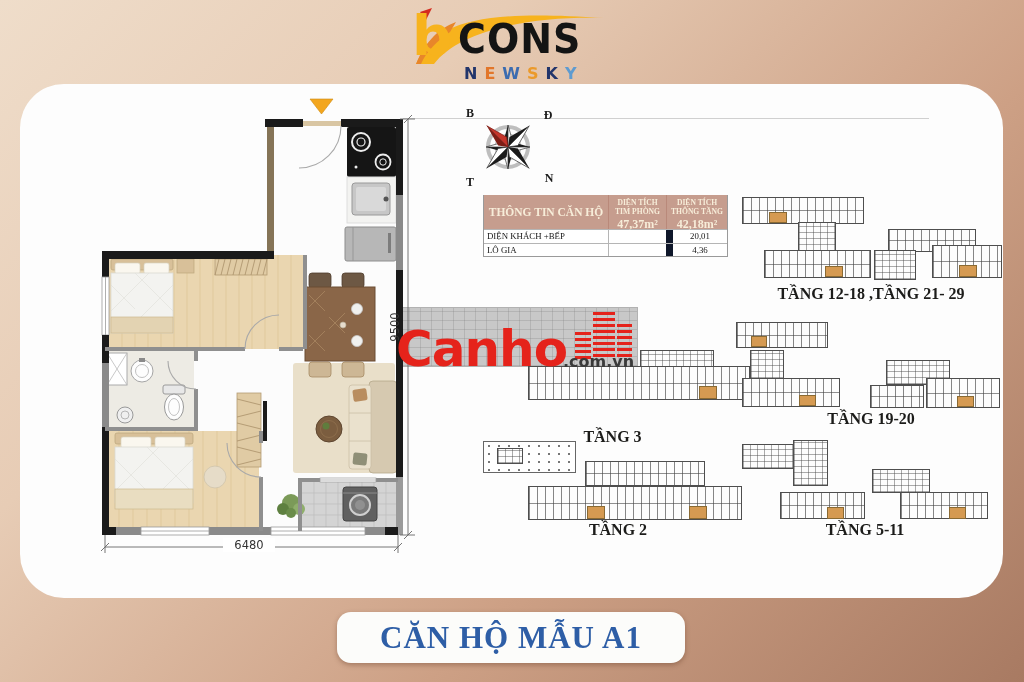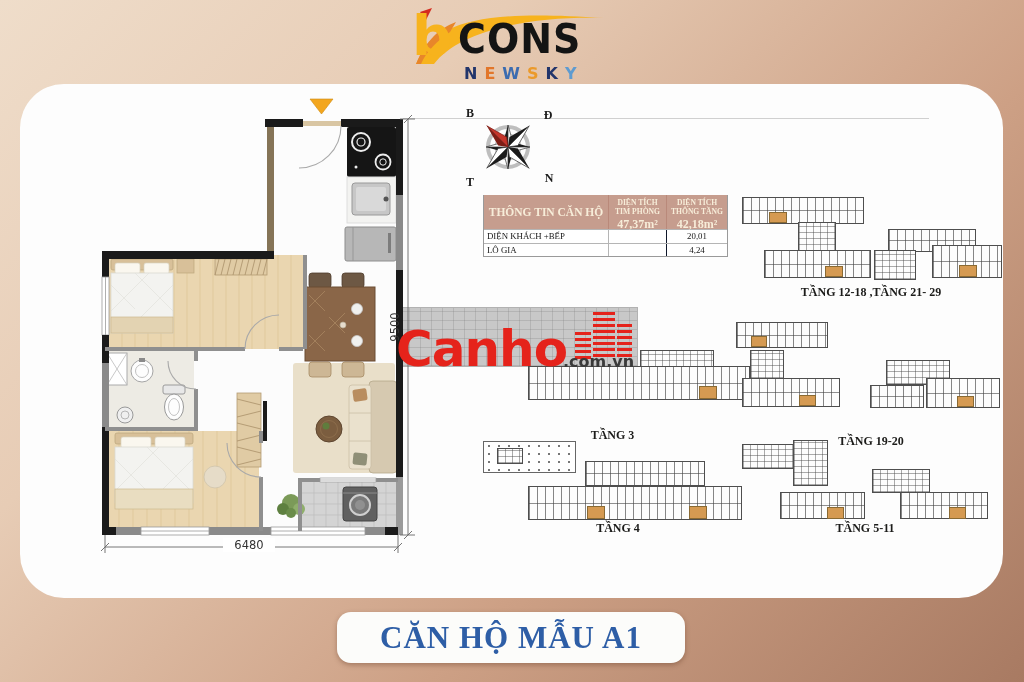--- a/index.html
+++ b/index.html
@@ -24,30 +24,30 @@
   
   .itab{left:483px;top:195px;width:243px;font-family:"Liberation Serif",serif;border:1px solid #9a9a9a;border-top:none;background:#fff;}
   .itab-head{display:flex;height:34px;background:#c69d8e;color:#f7edd9;text-align:center;font-weight:bold;}
   .ith1{width:124px;font-size:11.5px;line-height:34px;}
   .ith2{width:58px;border-left:1px solid #b9897a;font-size:7.6px;line-height:1.25;padding-top:3px;box-sizing:border-box;}
   .ith3{width:61px;border-left:1px solid #b9897a;font-size:7.6px;line-height:1.25;padding-top:3px;box-sizing:border-box;}
   .ith-val{font-size:12px;}
   .irow{display:flex;height:12.6px;border-top:1px solid #b5b5b5;font-size:8.8px;color:#151515;}
   .irl{width:124px;padding-left:3px;line-height:12.6px;box-sizing:border-box;white-space:nowrap;}
   .irm{width:58px;border-left:1px solid #b5b5b5;box-sizing:border-box;}
-  .irv{width:61px;border-left:1px solid #0f172a;text-align:center;line-height:12.6px;box-sizing:border-box;}
+  .irv{width:61px;border-left:7px solid #0f172a;text-align:center;line-height:12.6px;box-sizing:border-box;}
   
   .bar{position:absolute;box-sizing:border-box;border:1px solid #4e4e4e;background-color:#fdfdfd;
     background-image:repeating-linear-gradient(90deg,rgba(70,70,70,.65) 0 1px,transparent 1px 8px);}
   .bar::before{content:"";position:absolute;left:0;right:0;top:calc(50% - .5px);border-top:1px solid rgba(70,70,70,.6);}
   .blk{position:absolute;box-sizing:border-box;border:1px solid #4e4e4e;background-color:#fdfdfd;
     background-image:repeating-linear-gradient(0deg,rgba(70,70,70,.45) 0 1px,transparent 1px 6px),
                      repeating-linear-gradient(90deg,rgba(70,70,70,.45) 0 1px,transparent 1px 7px);}
   .unit{position:absolute;background:#d59a52;border:1px solid #8a6a33;box-sizing:border-box;}
-  .dlabel{position:absolute;font-family:"Liberation Serif",serif;font-weight:bold;font-size:12px;color:#1c1c1a;text-align:center;}
+  .dlabel{position:absolute;font-family:"Liberation Serif",serif;font-weight:bold;font-size:16px;color:#1c1c1a;text-align:center;}
   .podium{position:absolute;background:#c8c8c8;border:1px solid #b2b2b2;box-sizing:border-box;
     background-image:repeating-linear-gradient(0deg,rgba(120,120,120,.25) 0 1px,transparent 1px 9px),
                      repeating-linear-gradient(90deg,rgba(120,120,120,.25) 0 1px,transparent 1px 11px);}
   .podium-dots{position:absolute;background:#fff;border:1px solid #666;box-sizing:border-box;
     background-image:radial-gradient(circle,#777 1px,transparent 1.3px);background-size:10px 8px;}
   
   .wm-name{left:396px;top:324px;font-family:"DejaVu Sans",sans-serif;font-weight:bold;font-size:50px;line-height:50px;color:#e5231b;letter-spacing:-1px;}
   .wm-domain{left:563px;top:352px;font-family:"DejaVu Sans",sans-serif;font-weight:bold;font-size:16px;color:#3a3a3a;}
   .wm-t{position:absolute;background-image:repeating-linear-gradient(180deg,#e5231b 0 3px,transparent 3px 6px);}
   .faint-line{left:403px;top:118px;width:526px;height:0;border-top:1px solid #c4c4c4;opacity:.8;}
@@ -138,21 +138,21 @@
     </div>
   </div>
   <div class="irow">
     <div class="irl">DIỆN KHÁCH +BẾP</div>
     <div class="irm"></div>
     <div class="irv">20,01</div>
   </div>
   <div class="irow">
     <div class="irl">LÔ GIA</div>
     <div class="irm"></div>
-    <div class="irv">4,24</div>
+    <div class="irv">4,36</div>
   </div>
 </div>
 
 <div class="bar" style="left:742px;top:197px;width:122px;height:27px;">
     <div class="unit" style="left:26px;top:14px;width:18px;height:11px;"></div>
   </div>
 <div class="blk" style="left:798px;top:222px;width:38px;height:30px;"></div>
 <div class="bar" style="left:764px;top:250px;width:107px;height:28px;">
     <div class="unit" style="left:60px;top:15px;width:18px;height:11px;"></div>
   </div>
@@ -174,30 +174,30 @@
   </div>
 <div class="blk" style="left:750px;top:350px;width:34px;height:29px;"></div>
 <div class="bar" style="left:742px;top:378px;width:98px;height:29px;">
     <div class="unit" style="left:56px;top:16px;width:17px;height:11px;"></div>
   </div>
 <div class="blk" style="left:886px;top:360px;width:64px;height:25px;"></div>
 <div class="bar" style="left:870px;top:385px;width:54px;height:23px;"></div>
 <div class="bar" style="left:926px;top:378px;width:74px;height:30px;">
     <div class="unit" style="left:30px;top:17px;width:17px;height:11px;"></div>
   </div>
-<div class="dlabel" style="left:792px;top:410px;width:158px;margin-top:24px;">TẦNG 19-20</div>
+<div class="dlabel" style="left:792px;top:410px;width:158px;">TẦNG 19-20</div>
 
 <div class="podium-dots" style="left:483px;top:441px;width:93px;height:32px;"></div>
 <div class="blk" style="left:497px;top:448px;width:26px;height:16px;"></div>
 <div class="bar" style="left:585px;top:461px;width:120px;height:25px;"></div>
 <div class="bar" style="left:528px;top:486px;width:214px;height:34px;">
     <div class="unit" style="left:58px;top:19px;width:18px;height:13px;"></div>
     <div class="unit" style="left:160px;top:19px;width:18px;height:13px;"></div>
   </div>
-<div class="dlabel" style="left:540px;top:521px;width:156px;">TẦNG 4</div>
+<div class="dlabel" style="left:540px;top:521px;width:156px;">TẦNG 2</div>
 
 <div class="blk" style="left:742px;top:444px;width:52px;height:25px;"></div>
 <div class="blk" style="left:793px;top:440px;width:35px;height:46px;"></div>
 <div class="bar" style="left:780px;top:492px;width:85px;height:27px;">
     <div class="unit" style="left:46px;top:14px;width:17px;height:12px;"></div>
   </div>
 <div class="blk" style="left:872px;top:469px;width:58px;height:24px;"></div>
 <div class="bar" style="left:900px;top:492px;width:88px;height:27px;">
     <div class="unit" style="left:48px;top:14px;width:17px;height:12px;"></div>
   </div>

